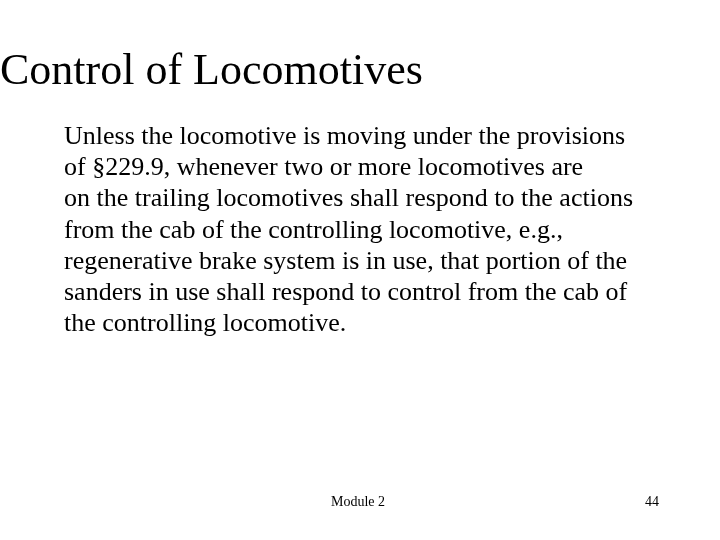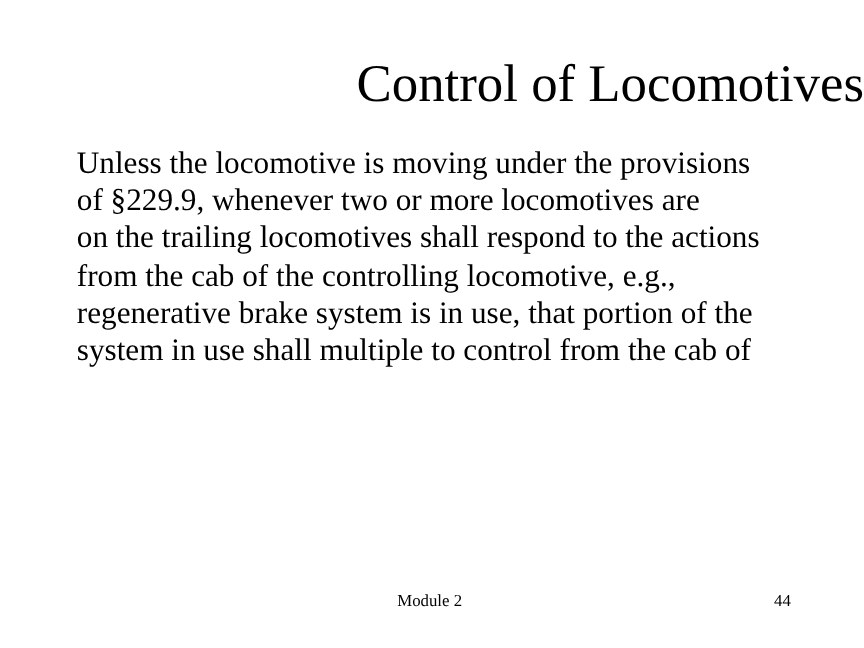--- a/index.html
+++ b/index.html
@@ -20,21 +20,21 @@
       left: 0; top: 0;
       width: 720px;
       height: 540px;
       background: #ffffff;
     }
     .title {
       position: absolute;
       left: 0;
       top: 44px;
       width: 720px;
-      text-align: right;
+      text-align: left;
       font-size: 44px;
       line-height: 52px;
       white-space: nowrap;
     }
     .body-text {
       position: absolute;
       left: 64px;
       top: 120px;
       width: 640px;
     }
@@ -66,18 +66,19 @@
 
 <div class="slide">
   <div class="title">Control of Locomotives</div>
 
   <div class="body-text">
     <span class="body-line">Unless the locomotive is moving under the provisions</span>
     <span class="body-line">of §229.9, whenever two or more locomotives are</span>
     <span class="body-line">on the trailing locomotives shall respond to the actions</span>
     <span class="body-line">from the cab of the controlling locomotive, e.g.,</span>
     <span class="body-line">regenerative brake system is in use, that portion of the</span>
-    <span class="body-line">system in use shall multiple to control from the cab of</span>
+    <span class="body-line">sanders in use shall respond to control from the cab of</span>
+    <span class="body-line">the controlling locomotive.</span>
   </div>
 
   <div class="footer-center">Module 2</div>
   <div class="footer-right">44</div>
 </div>
 
 </body></html>

